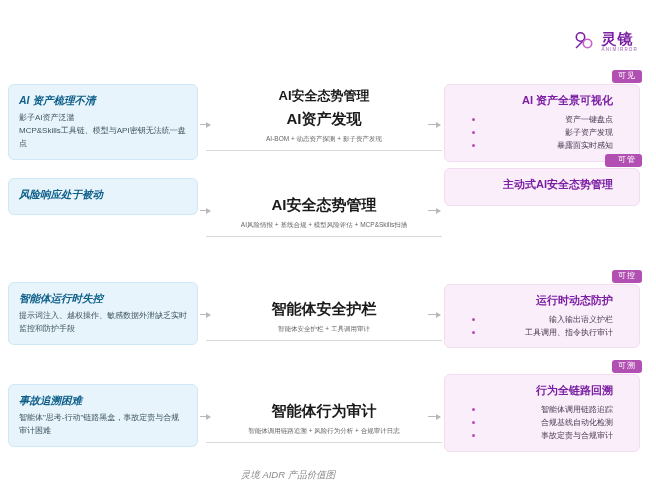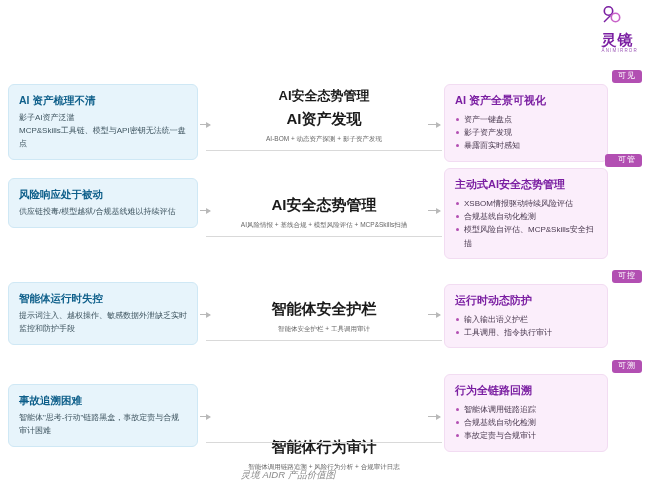--- a/index.html
+++ b/index.html
@@ -12,26 +12,25 @@
     background: #ffffff;
     font-family: "Liberation Sans", sans-serif;
     color: #222;
     overflow: hidden;
     position: relative;
   }
 
   
   .logo {
     position: absolute;
-    top: 4px;
+    top: 30px;
     right: 18px;
     display: flex;
-    align-items: flex-start;
+    align-items: flex-end;
     gap: 6px;
-    flex-direction: column;
   }
   .logo-mark {
     width: 22px;
     height: 22px;
     position: relative;
   }
   .logo-text {
     display: flex;
     flex-direction: column;
     line-height: 1;
@@ -91,20 +90,21 @@
     padding: 8px 10px 8px 10px;
     background: #e7f4fb;
     border: 1px solid #cfe8f5;
   }
   .ch-title {
     font-size: 10.5px;
     font-weight: bold;
     color: #0e5f8a;
     margin-bottom: 5px;
     line-height: 1.35;
+    font-style: italic;
   }
   .ch-desc {
     font-size: 8px;
     color: #3f5560;
     line-height: 1.6;
   }
 
   
   .module {
     position: absolute;
@@ -128,26 +128,27 @@
     height: 1px;
     background: #d9d9d9;
     left: 206px;
     width: 236px;
   }
 
   
   .value {
     position: absolute;
     left: 444px;
-    width: 164px;
+    width: 196px;
     box-sizing: border-box;
     border-radius: 6px;
-    padding: 8px 10px;
+    padding: 8px 26px;
     background: #fbeefb;
     border: 1px solid #f2dcf2;
+    text-align: right;
   }
   .val-title {
     font-size: 11px;
     font-weight: bold;
     color: #7b1fa2;
     margin-bottom: 5px;
   }
   .val-list {
     margin: 0;
     padding: 0;
@@ -255,36 +256,30 @@
       <li>影子资产发现</li>
       <li>暴露面实时感知</li>
     </ul>
   </div>
   <div class="tag" style="top:-14px;">可见</div>
 </div>
 
 <div class="row row-1">
   <div class="challenge" style="top:0;">
     <div class="ch-title">风险响应处于被动</div>
-    <div class="ch-desc">供应链投毒/模型越狱/合规基线难以持续评估</div>
   </div>
   <div class="arrow" style="top:32px; left:200px; width:10px;"></div>
   <div class="module" style="top:18px;text-align:center;">
     <div class="mod-title">AI安全态势管理</div>
     <div class="mod-sub">AI风险情报 + 基线合规 + 模型风险评估 + MCP&amp;Skills扫描</div>
   </div>
   <div class="mod-line" style="top:58px;"></div>
   <div class="arrow" style="top:32px; left:428px; width:12px;"></div>
   <div class="value" style="top:-10px;">
     <div class="val-title">主动式AI安全态势管理</div>
-    <ul class="val-list">
-      <li>XSBOM情报驱动特续风险评估</li>
-      <li>合规基线自动化检测</li>
-      <li>模型风险自评估、MCP&amp;Skills安全扫描</li>
-    </ul>
   </div>
   <div class="tag" style="top:-24px;padding-left:13px;">可管</div>
 </div>
 
 <div class="row row-2">
   <div class="challenge" style="top:0;">
     <div class="ch-title">智能体运行时失控</div>
     <div class="ch-desc">提示词注入、越权操作、敏感数据外泄缺乏实时监控和防护手段</div>
   </div>
   <div class="arrow" style="top:32px; left:200px; width:10px;"></div>
@@ -303,21 +298,21 @@
   </div>
   <div class="tag" style="top:-12px;">可控</div>
 </div>
 
 <div class="row row-3">
   <div class="challenge" style="top:10px;">
     <div class="ch-title">事故追溯困难</div>
     <div class="ch-desc">智能体"思考-行动"链路黑盒，事故定责与合规审计困难</div>
   </div>
   <div class="arrow" style="top:42px; left:200px; width:10px;"></div>
-  <div class="module" style="top:28px;margin-top:36px;">
+  <div class="module" style="top:28px;">
     <div class="mod-title">智能体行为审计</div>
     <div class="mod-sub">智能体调用链路追溯 + 风险行为分析 + 合规审计日志</div>
   </div>
   <div class="mod-line" style="top:68px;"></div>
   <div class="arrow" style="top:42px; left:428px; width:12px;"></div>
   <div class="value" style="top:0;">
     <div class="val-title">行为全链路回溯</div>
     <ul class="val-list">
       <li>智能体调用链路追踪</li>
       <li>合规基线自动化检测</li>

